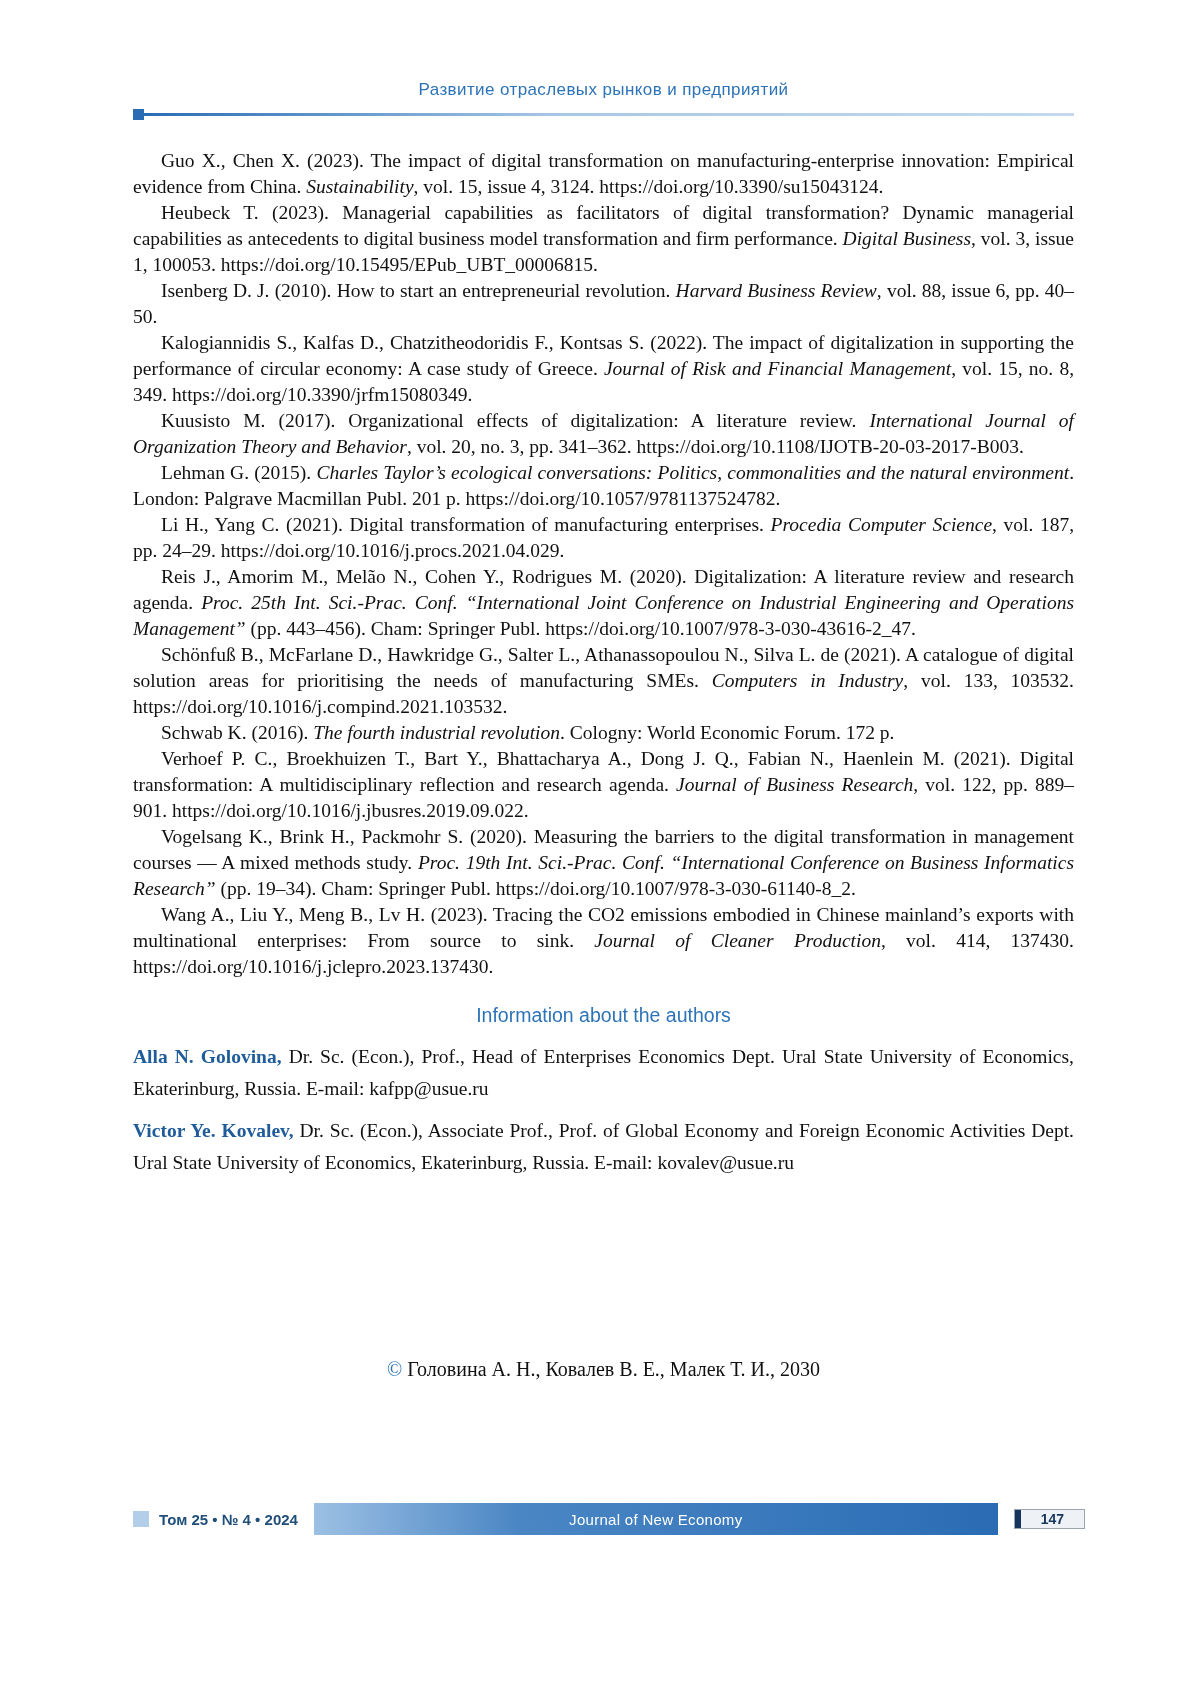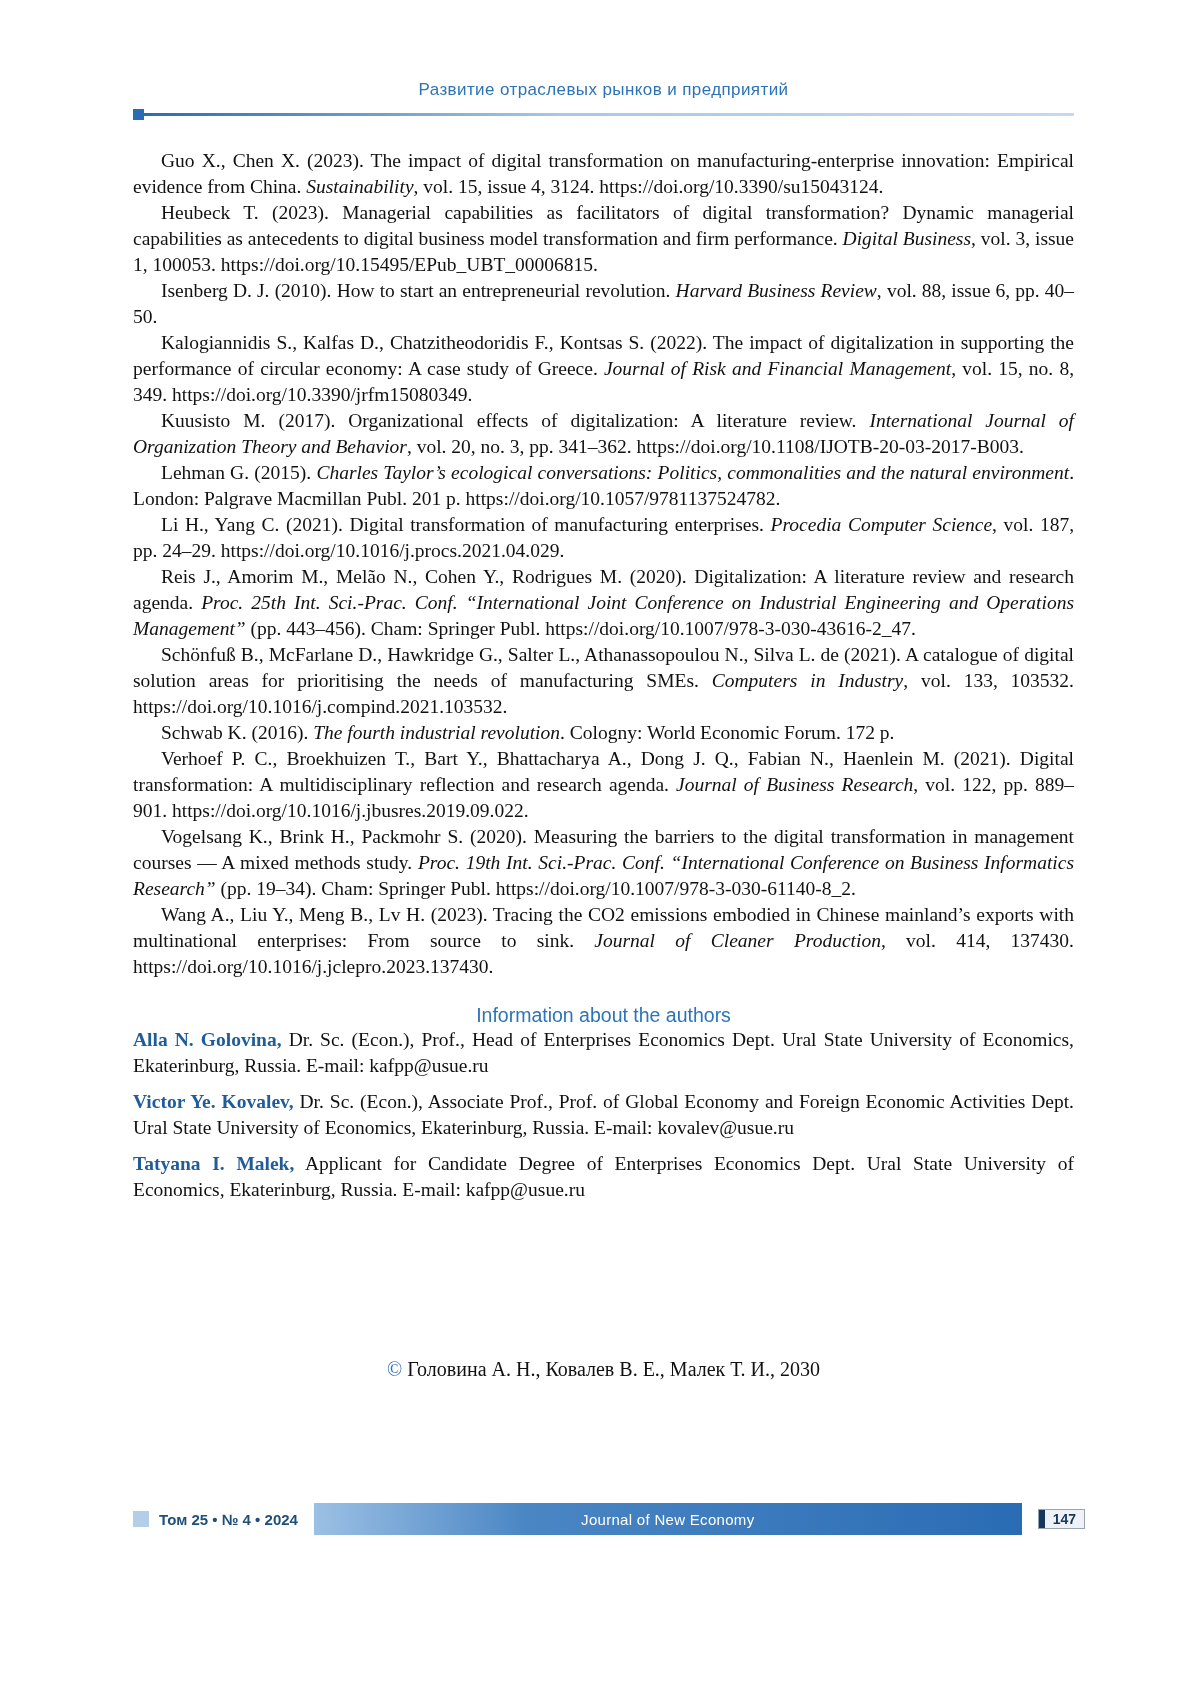--- a/index.html
+++ b/index.html
@@ -36,29 +36,30 @@
   .ref {
     font-size:19.5px;
     line-height:26px;
     text-align:justify;
     text-indent:28px;
   }
   .it { font-style:italic; }
 
   .authors-title {
     margin-top:24px;
+    margin-bottom:14px;
     text-align:center;
     font-family:"Liberation Sans", sans-serif;
     font-weight:normal;
     font-size:19.5px;
     color:#2d73b7;
   }
   .author {
     font-size:19.5px;
-    line-height:26px;
+    line-height:32px;
     text-align:justify;
     margin-bottom:10px;
   }
   .author-name { font-weight:bold; color:#1f5c99; }
 
   .copyright {
     position:absolute;
     top:1358px;
     left:133px;
     width:941px;
@@ -106,21 +107,21 @@
     display:flex;
     align-items:stretch;
     height:20px;
     border:1px solid #9aa4b0;
     background:#eef1f5;
   }
   .page-notch { width:6px; background:#17365d; }
   .page-num {
     display:flex;
     align-items:center;
-    padding:0 8px;
+    padding:0 20px;
     font-family:"Liberation Sans", sans-serif;
     font-size:14px;
     font-weight:bold;
     color:#17365d;
   }
 </style>
 </head>
 <body>
 
 <div class="page">
@@ -149,21 +150,20 @@
         <p class="ref"><span>Verhoef P. C., Broekhuizen T., Bart Y., Bhattacharya A., Dong J. Q., Fabian N., Haenlein M. (2021). Digital transformation: A multidisciplinary reflection and research agenda. </span><span class="it">Journal of Business Research</span><span>, vol. 122, pp. 889–901. https://doi.org/10.1016/j.jbusres.2019.09.022.</span></p>
         <p class="ref"><span>Vogelsang K., Brink H., Packmohr S. (2020). Measuring the barriers to the digital transformation in management courses — A mixed methods study. </span><span class="it">Proc. 19th Int. Sci.-Prac. Conf. “International Conference on Business Informatics Research”</span><span> (pp. 19–34). Cham: Springer Publ. https://doi.org/10.1007/978-3-030-61140-8_2.</span></p>
         <p class="ref"><span>Wang A., Liu Y., Meng B., Lv H. (2023). Tracing the CO2 emissions embodied in Chinese mainland’s exports with multinational enterprises: From source to sink. </span><span class="it">Journal of Cleaner Production</span><span>, vol. 414, 137430. https://doi.org/10.1016/j.jclepro.2023.137430.</span></p>
       </section>
 
     <h2 class="authors-title">Information about the authors</h2>
 
     <section class="authors">
         <p class="author"><span class="author-name">Alla N. Golovina,</span><span> Dr. Sc. (Econ.), Prof., Head of Enterprises Economics Dept. Ural State University of Economics, Ekaterinburg, Russia. E-mail: kafpp@usue.ru</span></p>
         <p class="author"><span class="author-name">Victor Ye. Kovalev,</span><span> Dr. Sc. (Econ.), Associate Prof., Prof. of Global Economy and Foreign Economic Activities Dept. Ural State University of Economics, Ekaterinburg, Russia. E-mail: kovalev@usue.ru</span></p>
-        <p class="author"><span class="author-name">Tatyana I. Malek,</span><span> Applicant for Candidate Degree of Enterprises Economics Dept. Ural State University of Economics, Ekaterinburg, Russia. E-mail: kafpp@usue.ru</span></p>
       </section>
 
   </main>
 
   <p class="copyright"><span class="copy-symbol">©</span><span> Головина А. Н., Ковалев В. Е., Малек Т. И., 2030</span></p>
 
   <footer class="page-footer">
     <div class="footer-left">
       <span class="vol-square"></span>
       <span class="vol-text">Том 25 • № 4 • 2024</span>

